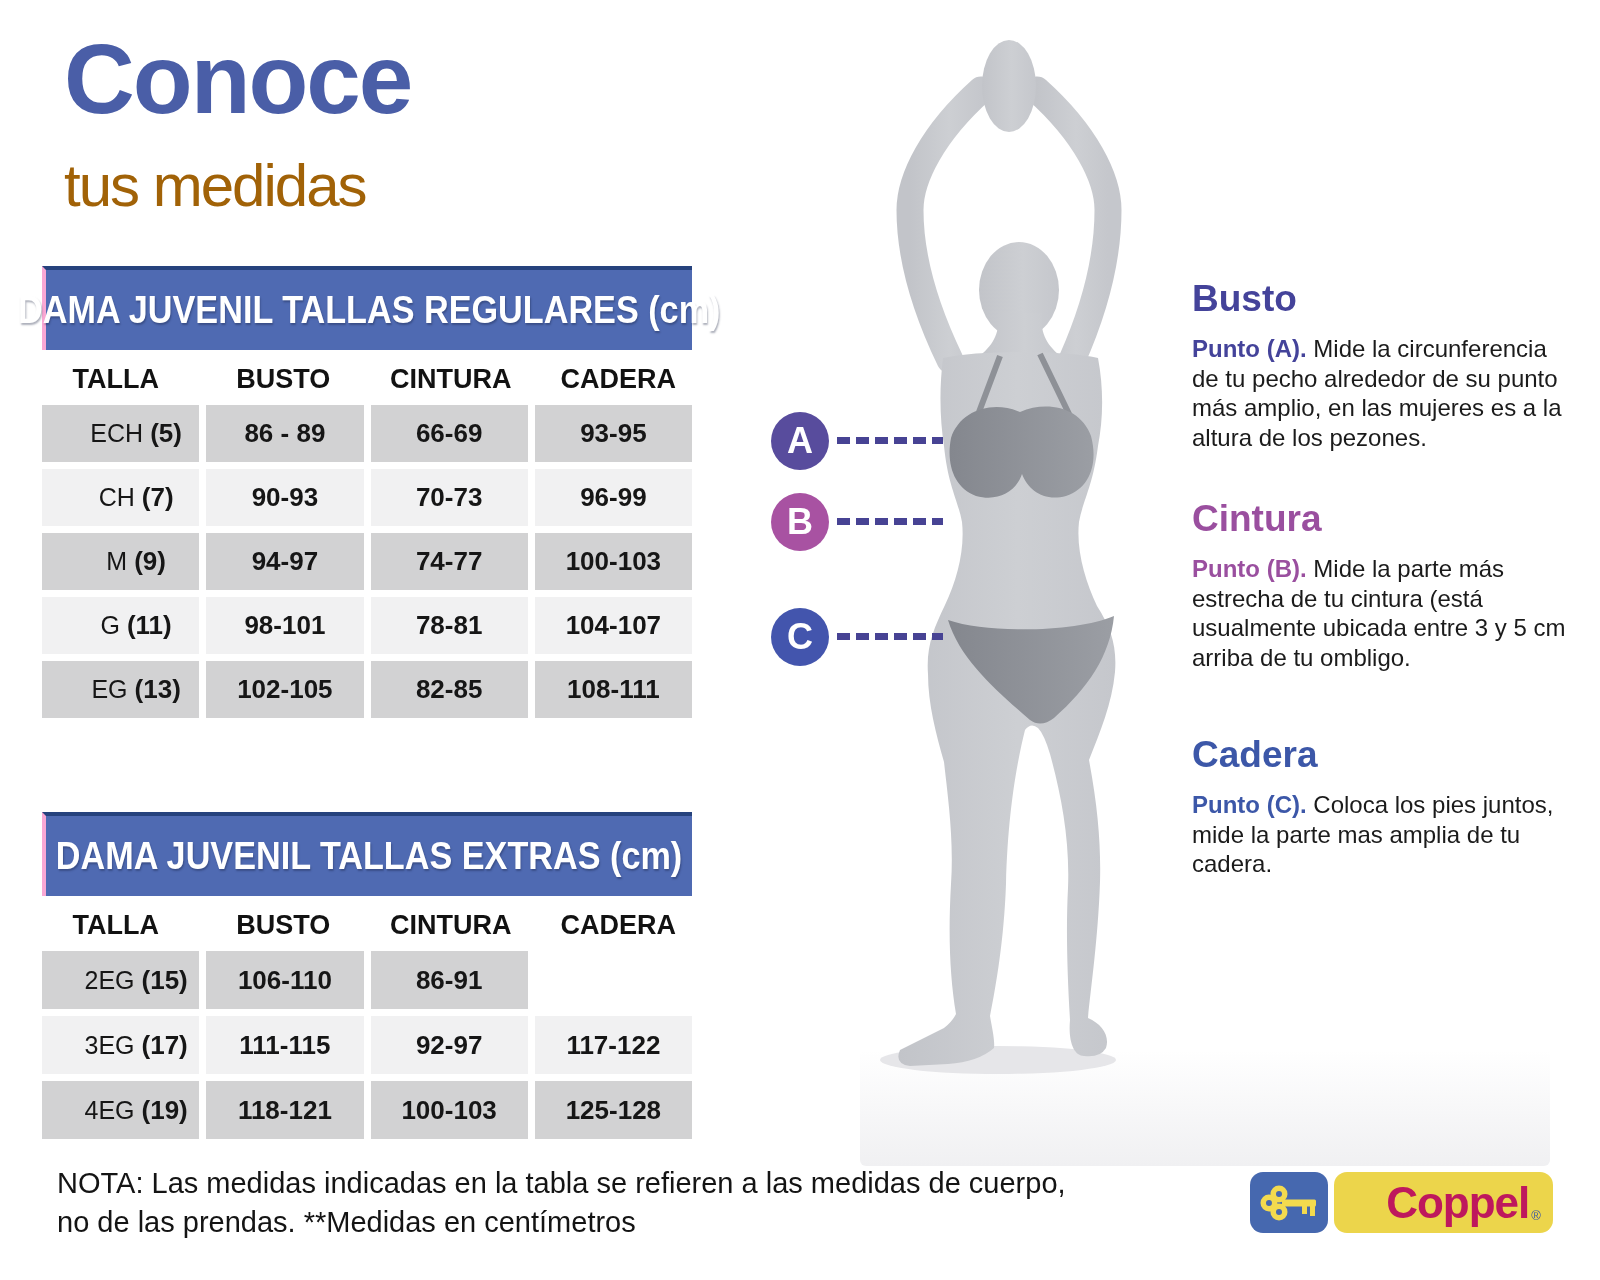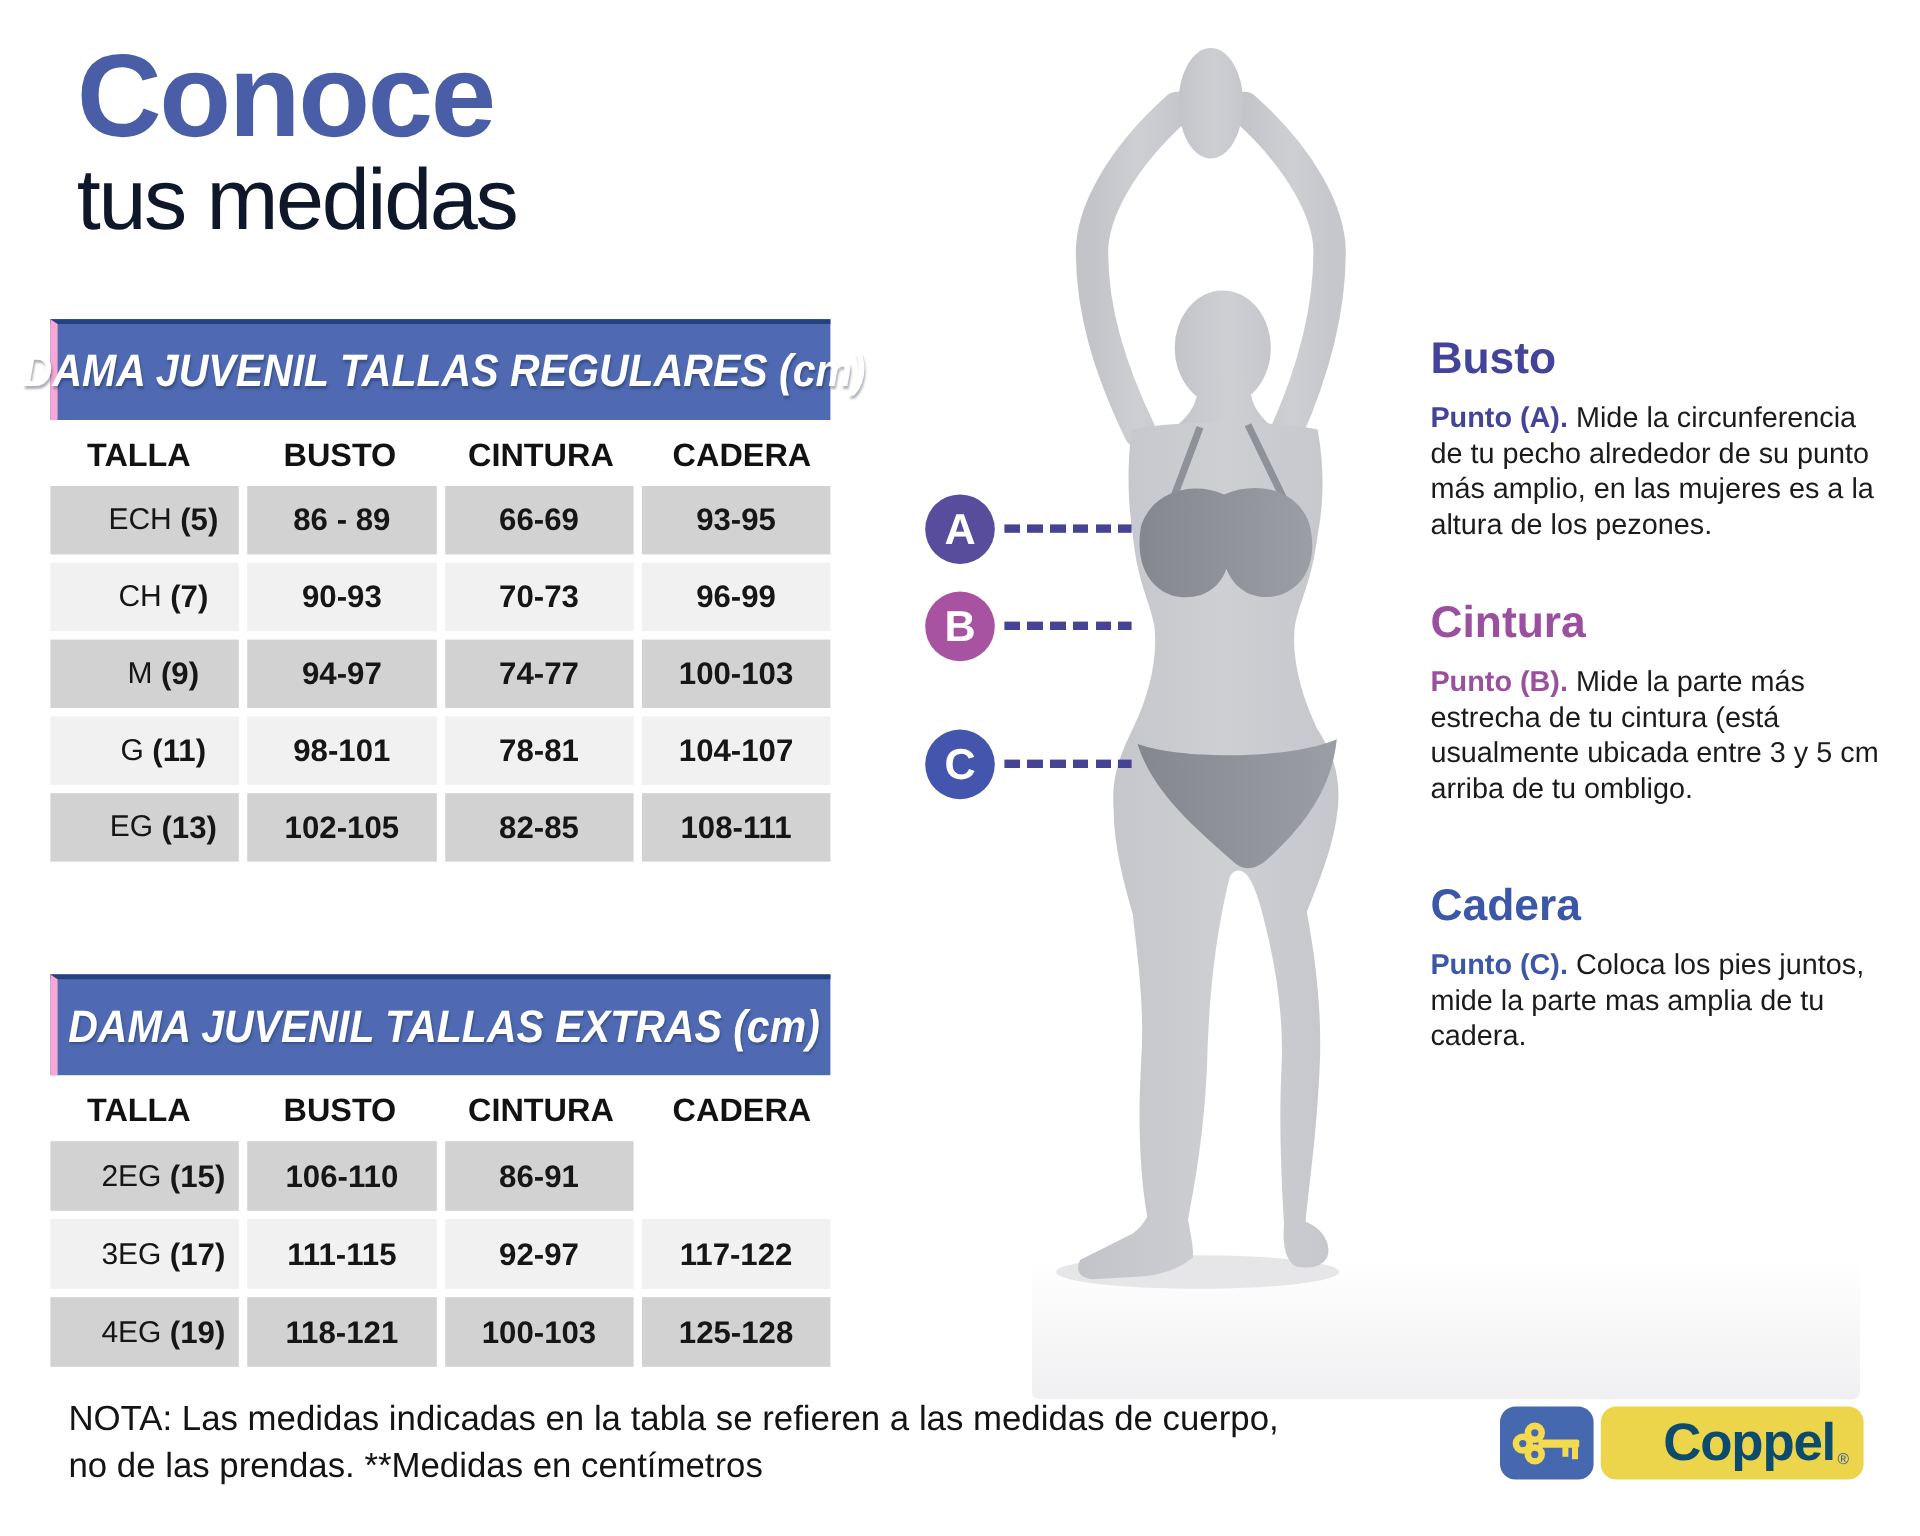--- a/index.html
+++ b/index.html
@@ -2,28 +2,28 @@
 <html><head>
 <meta charset="utf-8">
 <style>
   html,body{margin:0;padding:0;background:#fff;}
   .canvas{position:relative;width:1600px;height:1280px;background:#ffffff;overflow:hidden;
           font-family:"Liberation Sans", sans-serif;}
 
   
   .title{position:absolute;left:64px;top:30px;color:#4a5ea7;line-height:1;}
   .title .t1{font-size:98px;font-weight:bold;letter-spacing:-2px;}
-  .title .t2{font-size:72px;font-weight:normal;letter-spacing:-2px;color:#0f172a;margin-top:3px;}
+  .title .t2{font-size:60px;font-weight:normal;letter-spacing:-2px;color:#a16207;margin-top:28px;}
 
   
   .size-table{position:absolute;left:42px;width:650px;}
   .size-table.t-reg{top:266px;}
   .size-table.t-ext{top:812px;}
-  .banner{height:80px;background:#4f6ab2;border-top:4px solid #26427d;border-left:6px solid #f9a8d4;
-          display:flex;align-items:center;justify-content:center;font-style:italic;}
+  .banner{height:80px;background:#4f6ab2;border-top:4px solid #26427d;border-left:4px solid #f9a8d4;
+          display:flex;align-items:center;justify-content:center;}
   .banner span{color:#ffffff;font-weight:bold;font-size:38px;white-space:nowrap;
                transform:scaleX(.9);text-shadow:1px 2px 2px rgba(20,30,60,.35);}
   .thead{display:grid;grid-template-columns:repeat(4,1fr);gap:20px;height:52px;margin-top:3px;}
   .thead div{display:flex;align-items:center;justify-content:center;font-weight:bold;
              font-size:27px;color:#121212;}
   .trow{display:grid;grid-template-columns:repeat(4,1fr);gap:7px;height:57px;margin-bottom:7px;}
   .trow div{display:flex;align-items:center;justify-content:center;font-size:26px;color:#161616;
             font-weight:bold;}
   .trow div.size-cell{font-weight:normal;font-size:25px;gap:7px;padding-left:31px;}
   .trow div.size-cell b{font-weight:bold;font-size:26px;}
@@ -58,21 +58,21 @@
   
   .nota{position:absolute;left:57px;top:1164px;width:1020px;font-size:29px;line-height:39px;
         color:#141414;}
 
   
   .logo{position:absolute;left:1250px;top:1172px;display:flex;align-items:center;}
   .key-box{width:78px;height:61px;background:#4668af;border-radius:13px;display:flex;
            align-items:center;justify-content:center;}
   .word-box{width:219px;height:61px;background:#ecd54b;border-radius:13px;margin-left:6px;
             display:flex;align-items:center;justify-content:center;}
-  .word-box .brand{color:#0c4a6e;font-weight:bold;font-size:44px;letter-spacing:-1px;margin-left:40px;}
+  .word-box .brand{color:#be185d;font-weight:bold;font-size:44px;letter-spacing:-1px;margin-left:40px;}
   .word-box .reg{color:#3a57a7;font-size:13px;align-self:flex-end;margin:0 0 10px 2px;}
 </style>
 </head>
 <body>
 
 <div class="canvas">
 
   <div class="title">
     <div class="t1">Conoce</div>
     <div class="t2">tus medidas</div>

